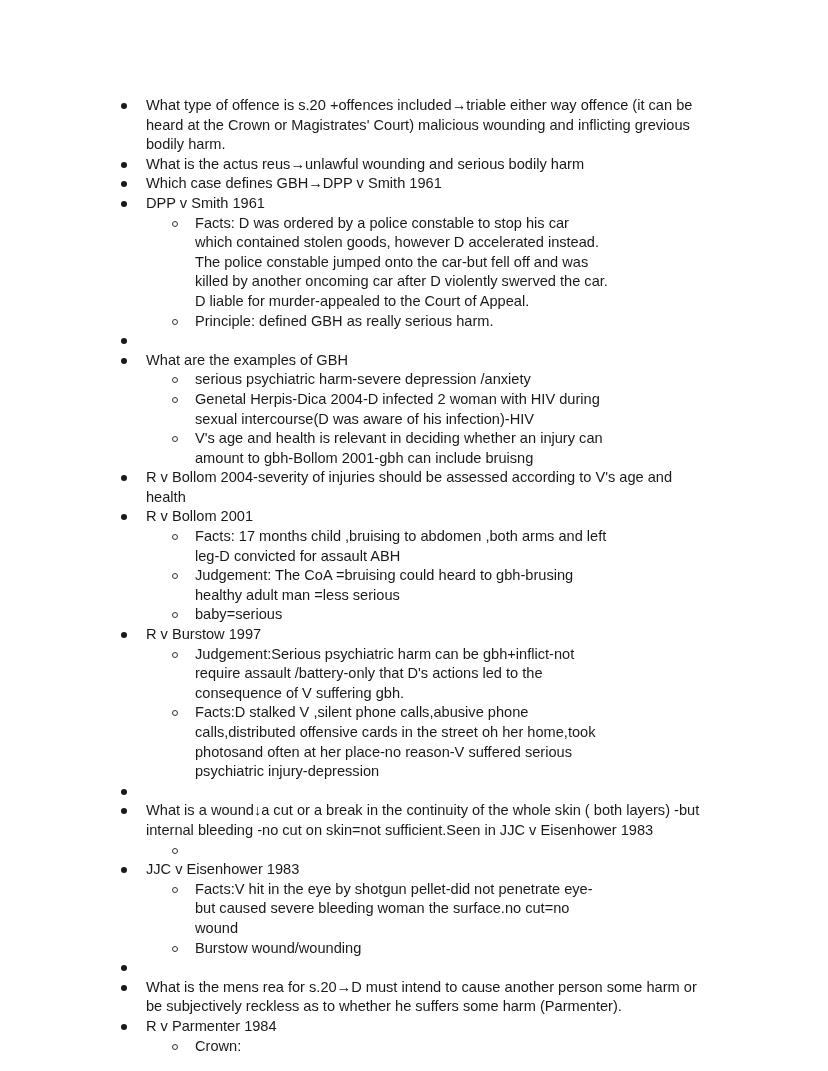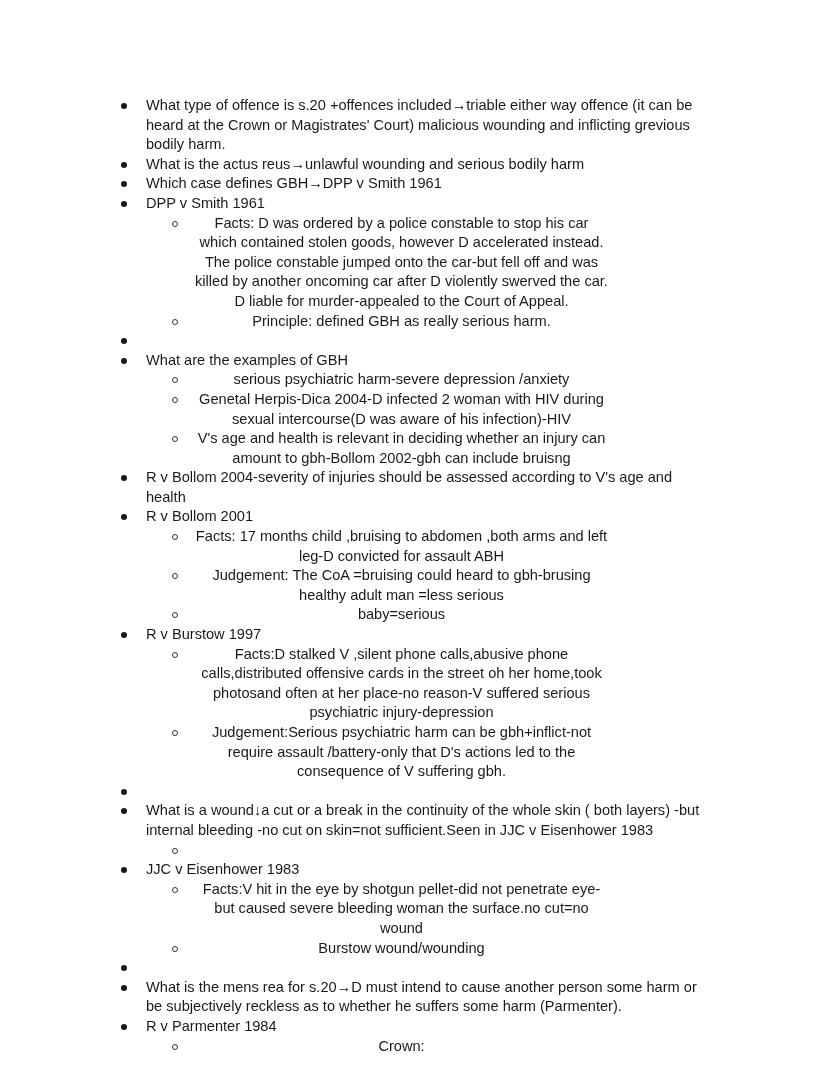--- a/index.html
+++ b/index.html
@@ -4,21 +4,21 @@
 <style>
   html, body { margin: 0; padding: 0; background: #ffffff; }
   body { width: 828px; height: 1071px; position: relative; overflow: hidden;
          font-family: "Liberation Sans", sans-serif; color: #1a1a1a; }
   .page { position: absolute; left: 0; top: 96px; width: 792px; }
   ul.l1 { list-style: none; margin: 0; padding: 0; }
   ul.l1 > li { position: relative; padding-left: 146px; padding-right: 92px;
                font-size: 14.6px; line-height: 19.6px; min-height: 19.6px; }
   ul.l1 > li > .bullet { position: absolute; left: 121px; top: 7px; width: 6px; height: 6px;
                          border-radius: 50%; background: #1a1a1a; }
-  ul.l2 { list-style: none; margin: 0; padding: 0; text-align: center; }
+  ul.l2 { list-style: none; margin: 0; padding: 0; }
   ul.l2 > li { position: relative; margin-left: -146px; padding-left: 195px; padding-right: 92px;
                min-height: 19.6px; }
   ul.l2 > li > .bullet { position: absolute; left: 172px; top: 7px; width: 4px; height: 4px;
                          border-radius: 50%; border: 1px solid #333; background: transparent; }
 </style>
 </head>
 <body>
 
 <div class="page">
   <ul class="l1">
@@ -29,35 +29,35 @@
       <ul class="l2">
         <li><span class="bullet"></span><span>Facts: D was ordered by a police constable to stop his car which contained stolen goods, however D accelerated instead. The police constable jumped onto the car-but fell off and was killed by another oncoming car after D violently swerved the car. D liable for murder-appealed to the Court of Appeal.</span></li>
         <li><span class="bullet"></span><span>Principle: defined GBH as really serious harm.</span></li>
       </ul>
     </li>
     <li><span class="bullet"></span><span></span></li>
     <li><span class="bullet"></span><span>What are the examples of GBH</span>
       <ul class="l2">
         <li><span class="bullet"></span><span>serious psychiatric harm-severe depression /anxiety</span></li>
         <li><span class="bullet"></span><span>Genetal Herpis-Dica 2004-D infected 2 woman with HIV during sexual intercourse(D was aware of his infection)-HIV</span></li>
-        <li><span class="bullet"></span><span>V's age and health is relevant in deciding whether an injury can amount to gbh-Bollom 2002-gbh can include bruisng</span></li>
+        <li><span class="bullet"></span><span>V's age and health is relevant in deciding whether an injury can amount to gbh-Bollom 2001-gbh can include bruisng</span></li>
       </ul>
     </li>
     <li><span class="bullet"></span><span>R v Bollom 2004-severity of injuries should be assessed according to V's age and health</span></li>
     <li><span class="bullet"></span><span>R v Bollom 2001</span>
       <ul class="l2">
         <li><span class="bullet"></span><span>Facts: 17 months child ,bruising to abdomen ,both arms and left leg-D convicted for assault ABH</span></li>
         <li><span class="bullet"></span><span>Judgement: The CoA =bruising could heard to gbh-brusing healthy adult man =less serious</span></li>
         <li><span class="bullet"></span><span>baby=serious</span></li>
       </ul>
     </li>
     <li><span class="bullet"></span><span>R v Burstow 1997</span>
       <ul class="l2">
+        <li><span class="bullet"></span><span>Judgement:Serious psychiatric harm can be gbh+inflict-not require assault /battery-only that D's actions led to the consequence of V suffering gbh.</span></li>
         <li><span class="bullet"></span><span>Facts:D stalked V ,silent phone calls,abusive phone calls,distributed offensive cards in the street oh her home,took photosand often at her place-no reason-V suffered serious psychiatric injury-depression</span></li>
-        <li><span class="bullet"></span><span>Judgement:Serious psychiatric harm can be gbh+inflict-not require assault /battery-only that D's actions led to the consequence of V suffering gbh.</span></li>
       </ul>
     </li>
     <li><span class="bullet"></span><span></span></li>
     <li><span class="bullet"></span><span>What is a wound↓a cut or a break in the continuity of the whole skin ( both layers) -but internal bleeding -no cut on skin=not sufficient.Seen in JJC v Eisenhower 1983</span>
       <ul class="l2">
         <li><span class="bullet"></span><span></span></li>
       </ul>
     </li>
     <li><span class="bullet"></span><span>JJC v Eisenhower 1983</span>
       <ul class="l2">

